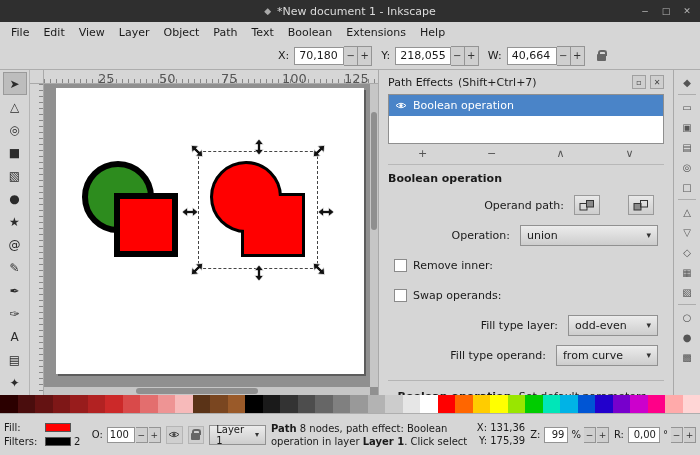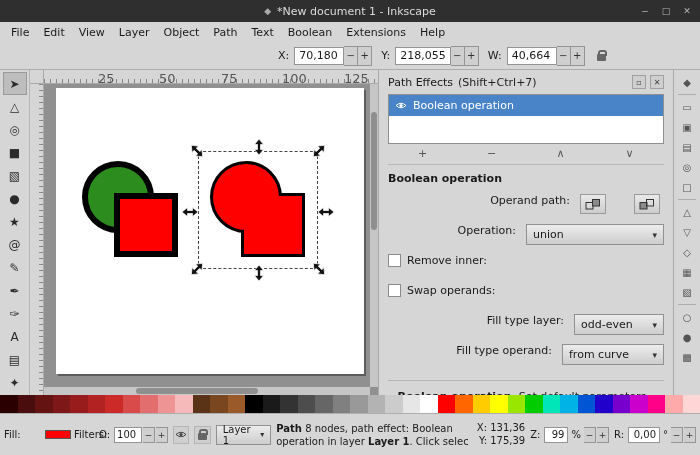--- a/index.html
+++ b/index.html
@@ -54,21 +54,21 @@
   .dock-header{display:flex;align-items:center;margin-bottom:5px}
   .dock-shortcut{margin-left:5px;color:#222}
   .dock-btns{margin-left:auto;display:flex;gap:4px}
   .dock-btn{width:14px;height:14px;border:1px solid #a0a0a0;background:#cfcfcf;font-size:8px;display:flex;align-items:center;justify-content:center;color:#444}
   .lpe-list{background:#fff;border:1px solid #8f8f8f;height:50px}
   .lpe-row{height:21px;background:#4a84c8;color:#fff;display:flex;align-items:center;gap:6px;padding:0 6px}
   .lpe-actions{display:flex;margin:2px 0 3px}
   .lpe-act{flex:1;text-align:center;color:#555;font-size:11px;padding:1px 0}
   .sep{height:1px;background:#b8b8b8;margin:2px 0 4px}
   .lpe-heading{font-weight:bold;margin:7px 0 9px}
-  .prow{display:flex;justify-content:flex-end;gap:10px;margin:8px 0;height:22px}
+  .prow{display:flex;align-items:center;justify-content:flex-end;gap:10px;margin:8px 6px;height:22px}
   .prow.left{justify-content:flex-start;gap:6px}
   .operand-btns{display:flex;gap:28px;margin-right:4px}
   .operand-btn{width:26px;height:20px;border:1px solid #9a9a9a;background:linear-gradient(#e9e9e9,#cdcdcd);display:flex;align-items:center;justify-content:center}
   .combo{height:21px;border:1px solid #919191;background:linear-gradient(#ececec,#cdcdcd);display:flex;align-items:center;justify-content:space-between;padding:0 6px;gap:8px}
   .combo .chev{font-size:9px;color:#333}
   .combo.w-op{width:138px}.combo.w-ft{width:90px}.combo.w-fo{width:102px}
   .checkbox{width:13px;height:13px;background:#fff;border:1px solid #8b8b8b}
   .expander{border-top:1px solid #b5b5b5;margin-top:14px;padding-top:9px;display:flex;align-items:center;gap:5px}
   .exp-tri{font-size:9px}
 
@@ -76,21 +76,21 @@
   .snapbar{flex:0 0 27px;background:#d6d6d6;border-left:1px solid #a9a9a9;display:flex;flex-direction:column;align-items:center;padding-top:2px}
   .snap-btn{width:22px;height:20px;display:flex;align-items:center;justify-content:center;color:#555;font-size:10px}
   .snap-sep{width:18px;height:1px;background:#adadad;margin:2px 0}
 
   
   .palette{position:absolute;left:0;top:395px;right:0;height:18px;display:flex;background:#2b2b2b}
   .swatch{flex:1 1 auto}
 
   
   .statusbar{position:absolute;left:0;top:413px;right:0;height:42px;background:#d6d6d6;border-top:1px solid #aeaeae;display:flex;align-items:center;gap:5px;padding:0 4px;font-size:10px}
-  .fs-block{display:flex;flex-direction:row;gap:3px;width:90px}
+  .fs-block{display:flex;flex-direction:column;gap:3px;width:90px}
   .fs-row{display:flex;align-items:center;gap:3px;height:11px}
   .fs-label{width:38px}
   .fs-swatch{width:26px;height:9px;border:1px solid #555}
   .o-block{display:flex;align-items:center;gap:1px}
   .o-field{background:#fff;border:1px solid #949494;width:28px;height:16px;line-height:14px;padding:0 2px}
   .mini-btn{width:12px;height:16px;border:1px solid #949494;border-left:none;background:#cfcfcf;font-size:9px;display:flex;align-items:center;justify-content:center;color:#333}
   .icon-btn{width:18px;height:18px;border:1px solid #b5b5b5;background:#cfcfcf;display:flex;align-items:center;justify-content:center;color:#444}
   .layer-combo{height:20px;border:1px solid #919191;background:linear-gradient(#ececec,#cdcdcd);display:flex;align-items:center;gap:5px;padding:0 6px}
   .layer-chev{font-size:8px;color:#333}
   .msg-block{flex:1 1 auto;line-height:1.3;overflow:hidden;white-space:nowrap}

